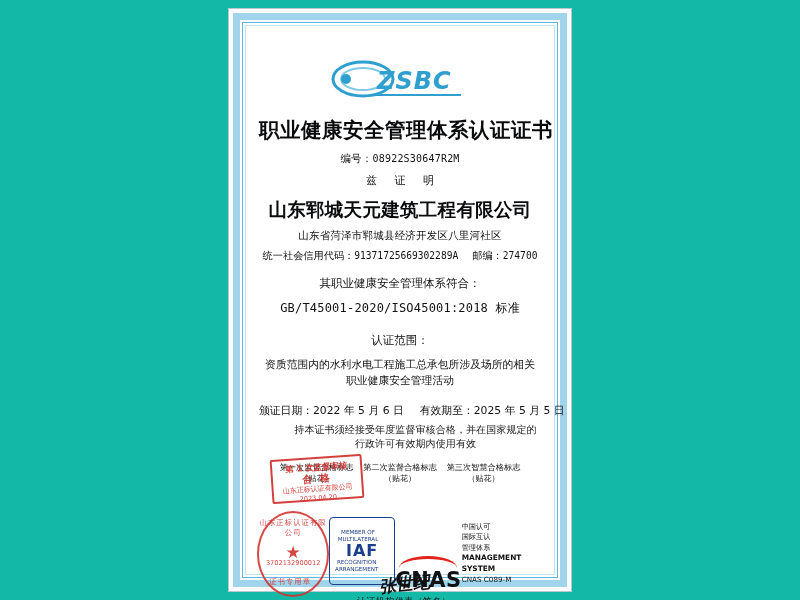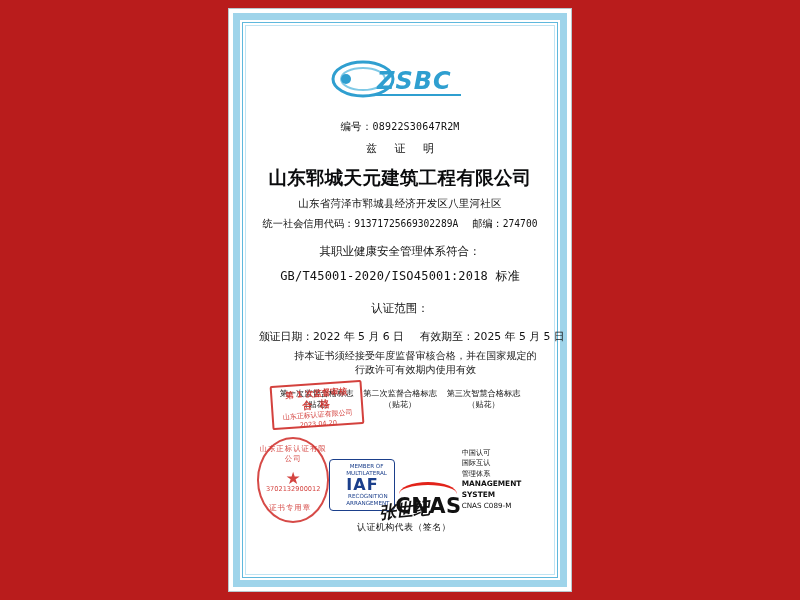--- a/index.html
+++ b/index.html
@@ -8,21 +8,21 @@
     width: 800px;
     height: 600px;
     background: #ffffff;
     font-family: "DejaVu Sans", "Liberation Sans", sans-serif;
   }
 
   #certificate-page {
     position: relative;
     width: 800px;
     height: 600px;
-    background: #b91c1c;
+    background: #14b8a6;
     overflow: hidden;
   }
 
   
   .cert-card {
     position: absolute;
     left: 228px;
     top: 8px;
     width: 344px;
     height: 584px;
@@ -280,29 +280,29 @@
     position: absolute;
     left: 0; right: 0; top: 56%;
     text-align: center;
     font-size: 6.6px;
     color: #d0312d;
     opacity: 0.9;
   }
 
   .iaf-mark {
     width: 66px;
-    height: 52px;
+    height: 68px;
     border: 1.6px solid #1b3f8b;
     border-radius: 4px;
     color: #1b3f8b;
     font-size: 5.6px;
     line-height: 1.25;
     display: flex;
     flex-direction: column;
-    align-items: flex-start;
+    align-items: flex-end;
     justify-content: center;
     text-align: center;
     padding: 16px;
     box-sizing: border-box;
     margin-bottom: 6px;
   }
   .iaf-mark .iaf-big {
     font-size: 16px;
     font-weight: bold;
     letter-spacing: 1px;
@@ -379,20 +379,21 @@
       <div class="logo-wrap">
         <svg class="logo-svg" width="150" height="54" viewBox="0 0 150 54">
           <ellipse cx="38" cy="24" rx="30" ry="17" fill="none" stroke="#2f9fd0" stroke-width="3"></ellipse>
           <ellipse cx="38" cy="24" rx="22" ry="11" fill="none" stroke="#7fc9e6" stroke-width="2"></ellipse>
           <circle cx="21" cy="24" r="5" fill="#2f9fd0"></circle>
           <text x="52" y="34" font-family="DejaVu Sans, Liberation Sans, sans-serif" font-size="24" font-weight="bold" font-style="italic" fill="#2f9fd0" letter-spacing="1">ZSBC</text>
           <line x1="48" y1="40" x2="136" y2="40" stroke="#2f9fd0" stroke-width="2"></line>
         </svg>
       </div>
 
+      <div class="cert-title">职业健康安全管理体系认证证书</div>
 
       <div class="cert-number-row">
         <span class="cert-number-label">编号：</span><span class="cert-number-value">08922S30647R2M</span>
       </div>
 
       <div class="hereby-line">兹 证 明</div>
 
       <div class="company-name">山东郓城天元建筑工程有限公司</div>
       <div class="company-address">山东省菏泽市郓城县经济开发区八里河社区</div>
       <div class="company-code-row">
@@ -401,20 +402,21 @@
         </span>
         <span>
           <span>邮编：</span><span class="code-val">274700</span>
         </span>
       </div>
 
       <div class="conform-line">其职业健康安全管理体系符合：</div>
       <div class="standard-line">GB/T45001-2020/ISO45001:2018 标准</div>
 
       <div class="scope-heading">认证范围：</div>
+      <div class="scope-text">资质范围内的水利水电工程施工总承包所涉及场所的相关职业健康安全管理活动</div>
 
       <div class="date-row">
         <span>颁证日期：</span><span>2022 年 5 月 6 日</span><span class="gap"></span><span>有效期至：</span><span>2025 年 5 月 5 日</span>
       </div>
       <div class="note-line">持本证书须经接受年度监督审核合格，并在国家规定的行政许可有效期内使用有效</div>
 
       <div class="stamp-row">
         <div class="stamp-box">
           <div>第一次监督合格标志</div>
           <div class="sub">（贴花）</div>

